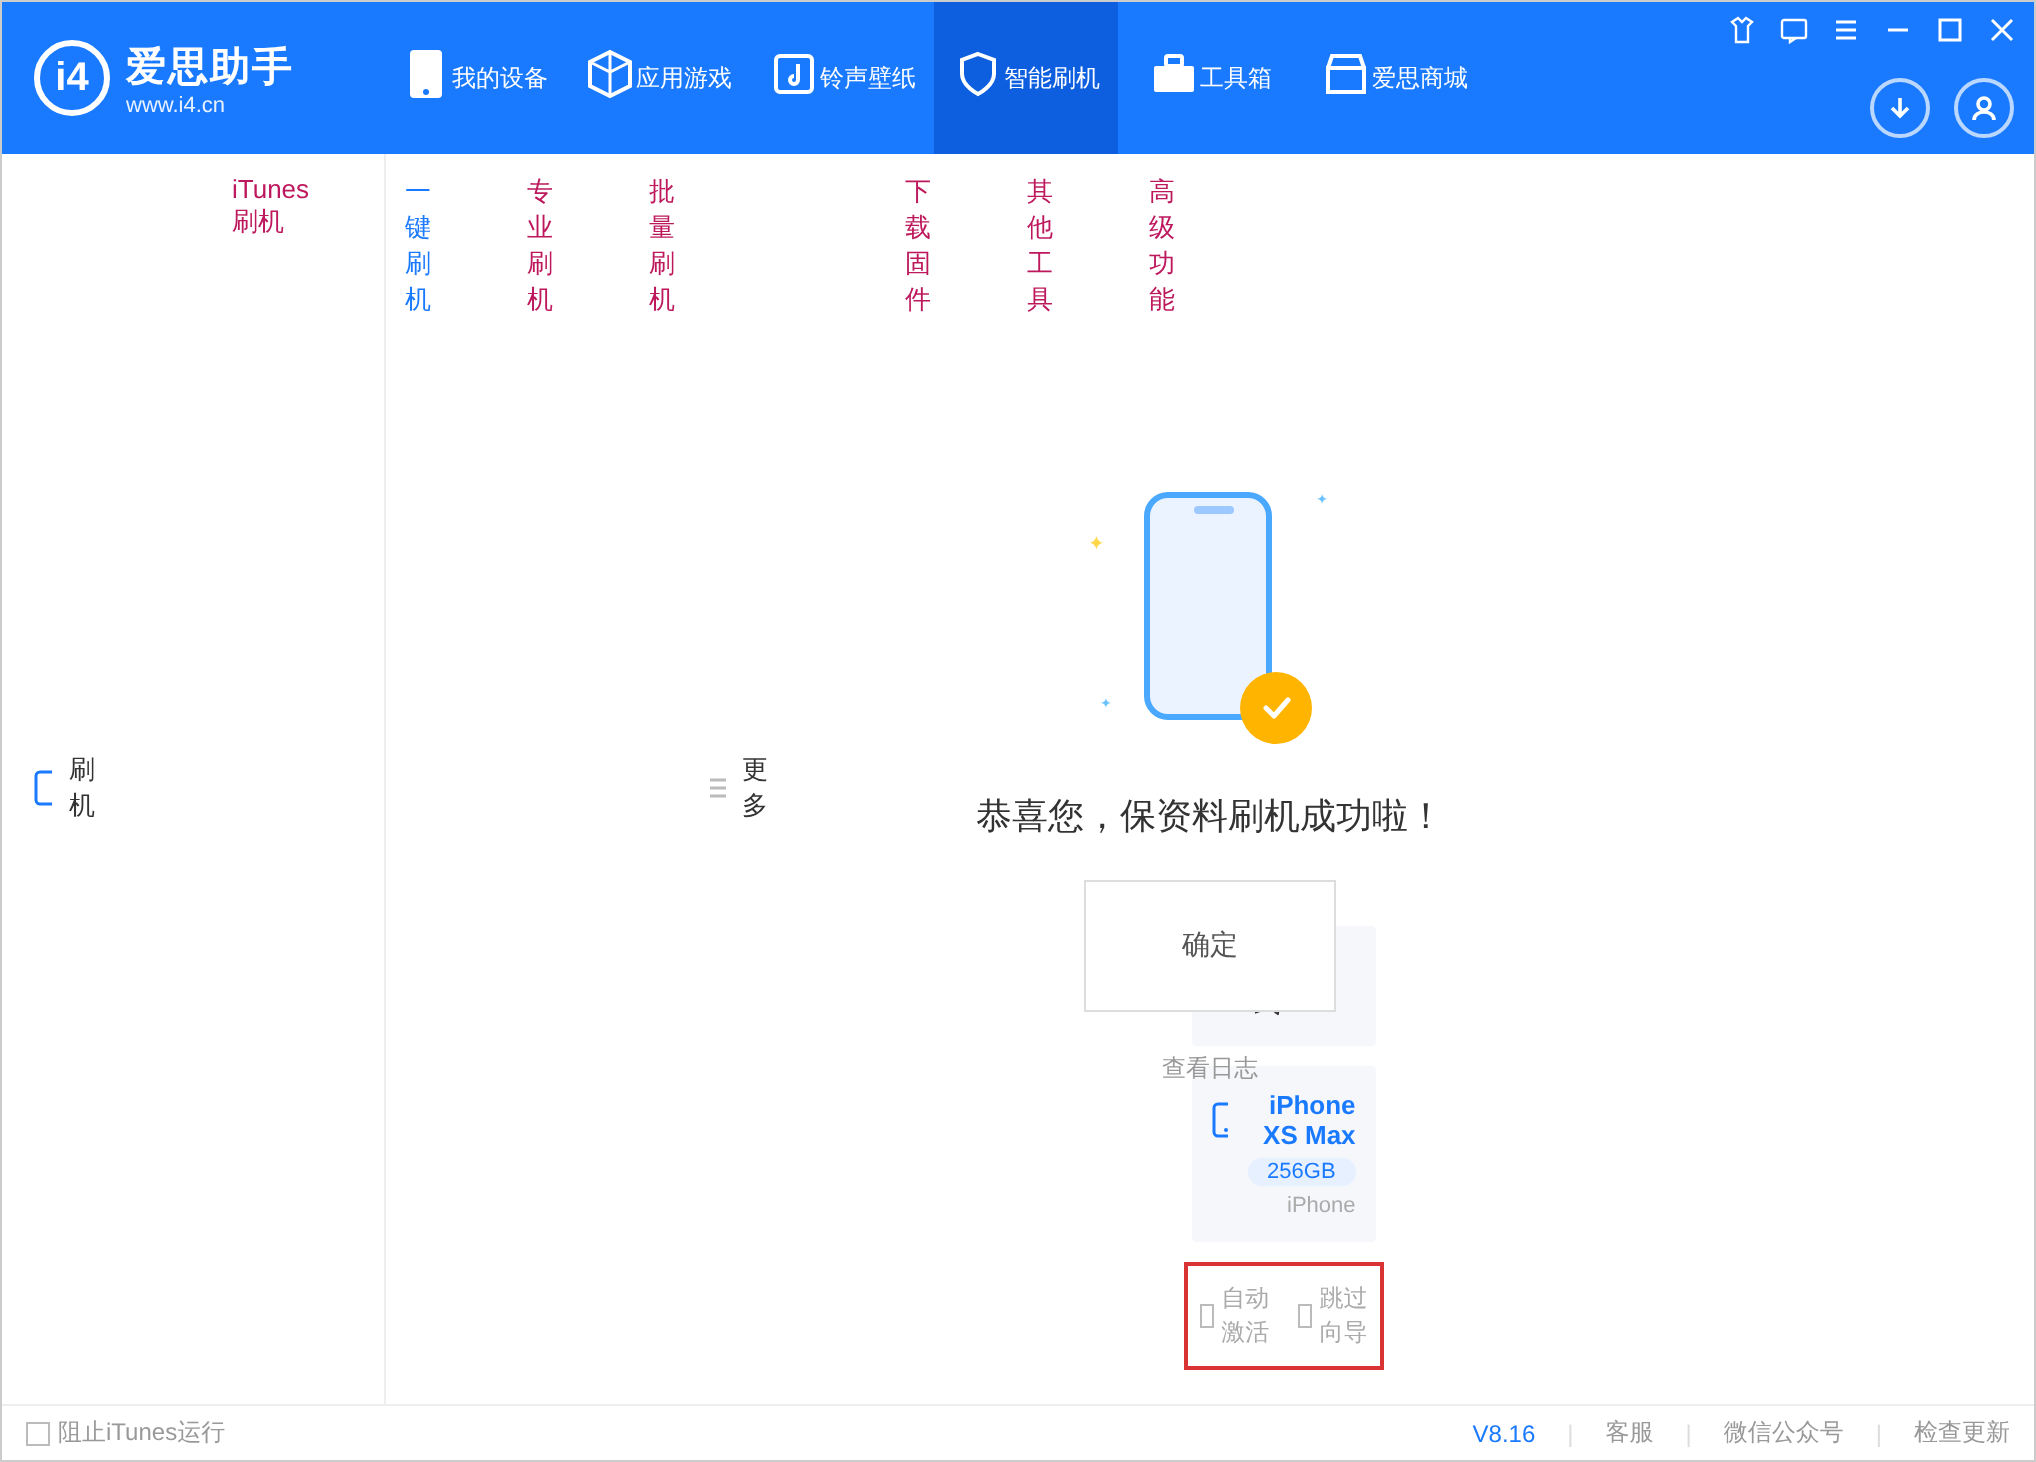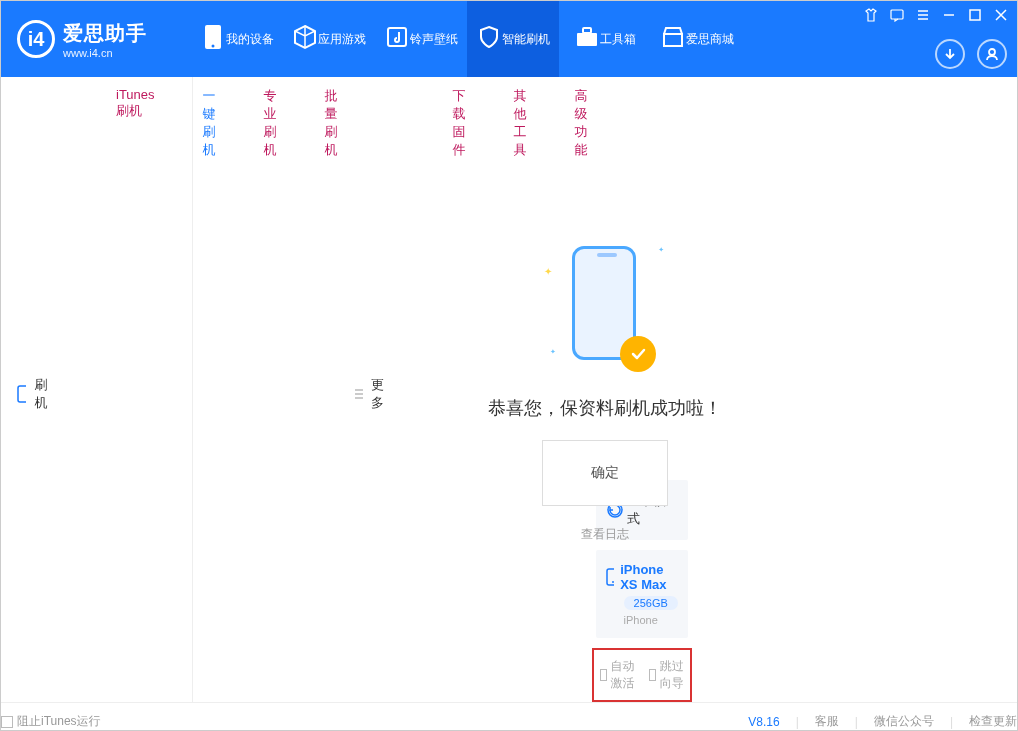--- a/index.html
+++ b/index.html
@@ -25,40 +25,40 @@
 
 .main { display: flex; height: calc(100% - 76px - 28px); }
 
 .sidebar { width: 192px; border-right: 1px solid #eee; display: flex; flex-direction: row; }
 .side-group-header { display: flex; align-items: center; padding: 16px 16px 8px; color: #333; font-size: 13px; gap: 8px; }
 .side-item { padding: 10px 0 10px 48px; font-size: 13px; color: #be185d; cursor: pointer; }
 .side-item.active { color: #1a7aff; }
 
 .sidebar-bottom { margin-top: auto; }
 .mode-box { background: #f5f7fa; margin: 0 8px 10px; padding: 12px 10px; border-radius: 2px; display: flex; align-items: center; gap: 4px; font-size: 13px; color: #333; }
-.device-box { background: #f5f7fa; margin: 0 8px 10px; padding: 12px 10px; border-radius: 2px; font-size: 13px; }
+.device-box { background: #f5f7fa; margin: 0 8px 10px; padding: 12px 10px; border-radius: 2px; font-size: 13px; text-align: right; }
 .device-name { color: #1a7aff; font-weight: bold; display: flex; align-items: center; gap: 6px; }
 .storage-badge { display: inline-block; background: #e6f0ff; color: #1a7aff; border-radius: 10px; padding: 1px 10px; font-size: 11px; margin-top: 4px; margin-left: 18px; }
 .device-type { color: #aaa; font-size: 11px; margin-top: 4px; margin-left: 18px; }
 
-.checkbox-row { border: 2px solid #d93333; padding: 8px 6px; margin: 0 4px 0; display: flex; gap: 14px; align-items: center; }
+.checkbox-row { border: 2px solid #d93333; padding: 8px 6px; margin: 0 4px 17px; display: flex; gap: 14px; align-items: center; }
 .cb { display: flex; align-items: center; gap: 4px; font-size: 12px; color: #aaa; cursor: pointer; }
 .cb-box { width: 12px; height: 12px; border: 1px solid #bbb; background: #fff; }
 
 .content { flex: 1; display: flex; flex-direction: column; align-items: center; justify-content: center; gap: 20px; }
 .phone-illustration { position: relative; width: 110px; height: 140px; }
 .phone-body { width: 64px; height: 114px; border: 3px solid #4aa8ff; border-radius: 12px; background: #eaf3ff; position: absolute; left: 22px; top: 10px; }
 .phone-notch { width: 20px; height: 4px; background: #9cc8ff; border-radius: 2px; position: absolute; left: 22px; top: 4px; }
 .phone-check { position: absolute; right: 4px; bottom: 4px; width: 36px; height: 36px; background: #ffb400; border-radius: 50%; display: flex; align-items: center; justify-content: center; }
 .sparkle { position: absolute; color: #ffd84a; font-size: 10px; }
 .success-text { font-size: 18px; color: #333; }
 .confirm-btn { border: 1px solid #ddd; background: #fff; padding: 23px 48px; font-size: 14px; color: #555; cursor: pointer; }
 .view-log { color: #999; font-size: 12px; cursor: pointer; }
 
-.footer { height: 28px; border-top: 1px solid #eee; display: flex; align-items: flex-end; padding: 0 0; font-size: 12px; color: #999; }
+.footer { height: 28px; border-top: 1px solid #eee; display: flex; align-items: center; padding: 0 12px; font-size: 12px; color: #999; }
 .footer .cb { color: #999; }
 .footer-right { margin-left: auto; display: flex; align-items: center; gap: 16px; }
 .footer-right a { color: #999; cursor: pointer; }
 .sep { color: #ddd; }
 .version { color: #1a7aff; }
 </style>
 </head>
 <body>
 
 <div class="header">

